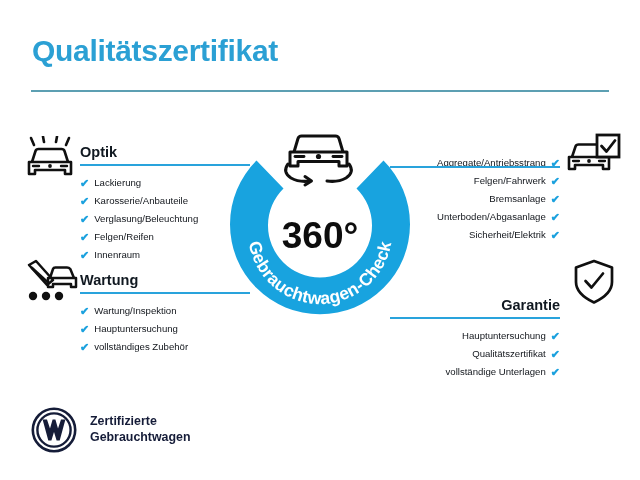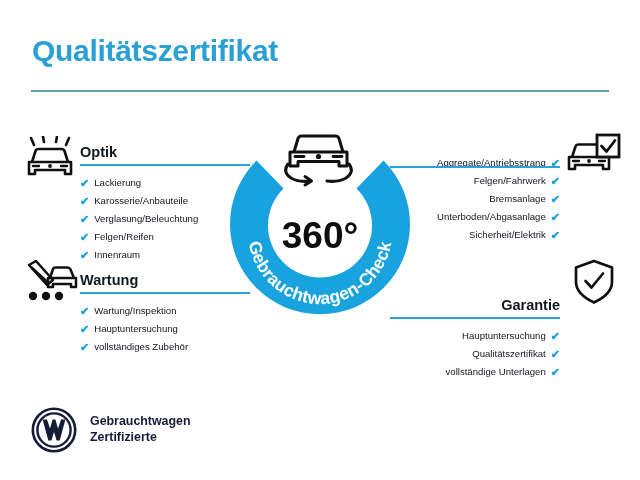--- a/index.html
+++ b/index.html
@@ -264,18 +264,18 @@
 
   <div class="vw">
     <svg width="46" height="46" viewBox="0 0 46 46">
       <circle cx="23" cy="23" r="21.2" fill="none" stroke="#151C38" stroke-width="2.6"></circle>
       <circle cx="23" cy="23" r="16.6" fill="none" stroke="#151C38" stroke-width="2.4"></circle>
       <path d="M11.6 12.6 L16.0 12.6 L19.0 21.6 L21.6 12.6 L24.4 12.6
                L27.0 21.6 L30.0 12.6 L34.4 12.6
                L28.7 33.6 L25.6 33.6 L23.0 25.0 L20.4 33.6 L17.3 33.6 Z" fill="#151C38"></path>
     </svg>
     <div class="vw-text">
+      <div>Zertifizierte</div>
       <div>Gebrauchtwagen</div>
-      <div>Zertifizierte</div>
     </div>
   </div>
 
 </div>
 
 </body></html>

